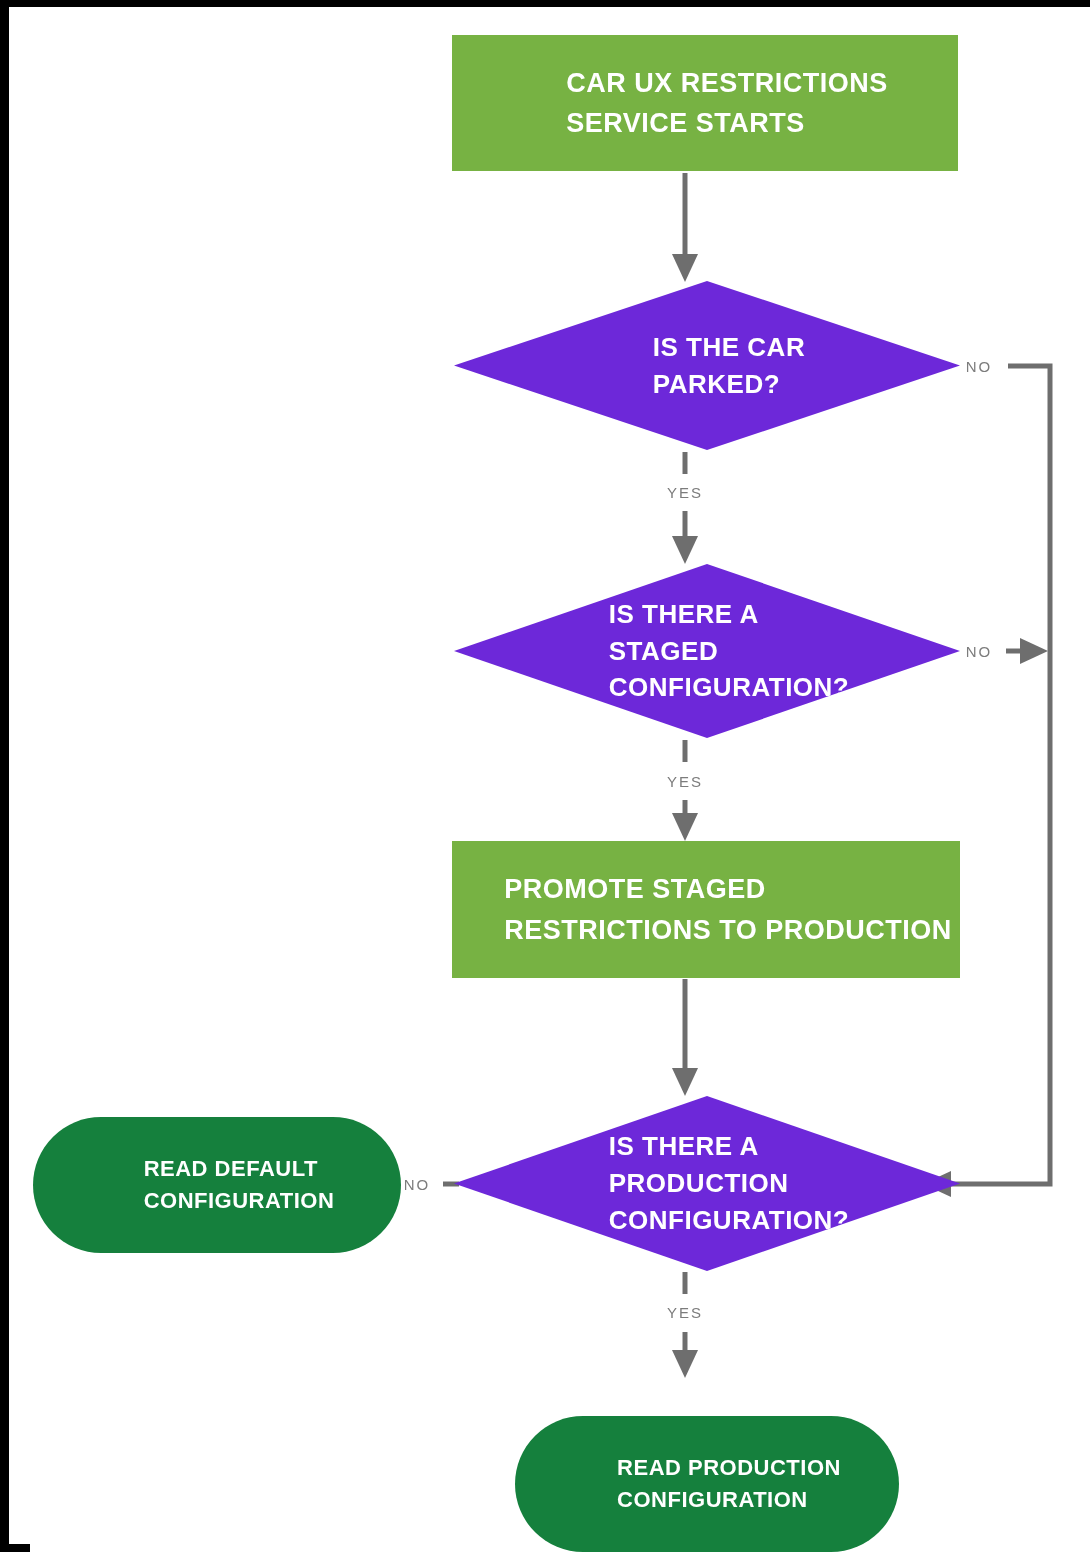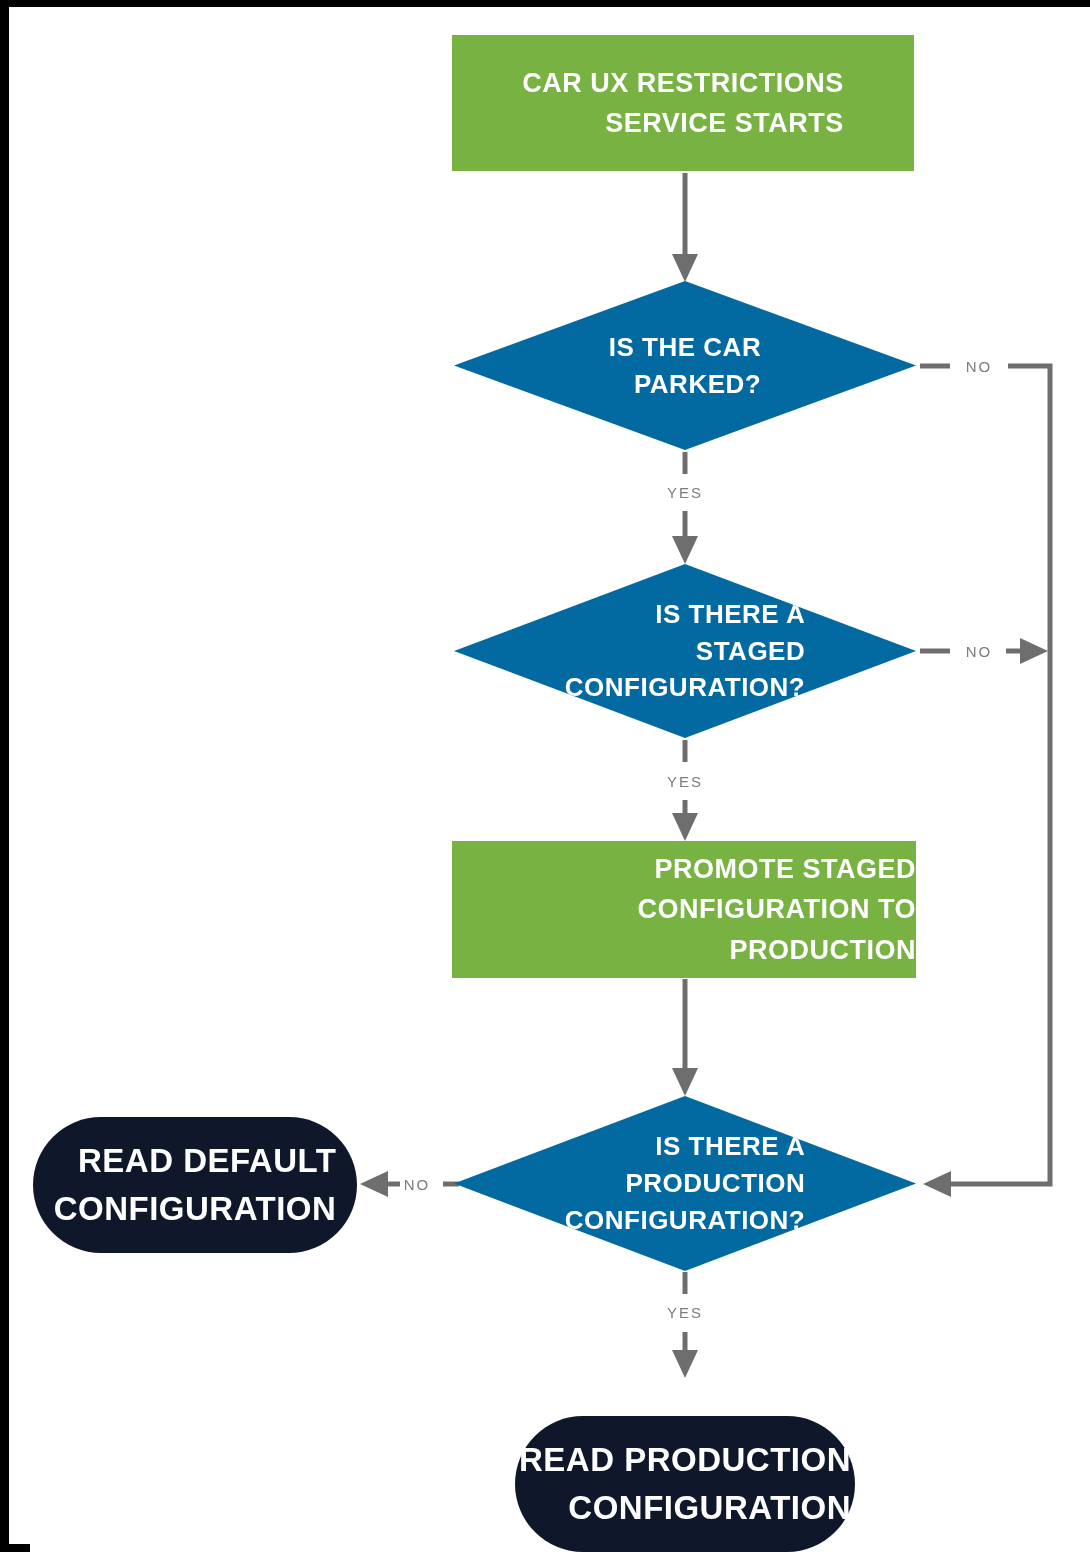--- a/index.html
+++ b/index.html
@@ -16,41 +16,42 @@
   .frame-top    { left: 0; top: 0; width: 1090px; height: 7px; }
   .frame-bl     { left: 0; top: 1544px; width: 30px; height: 8px; }
 
   .connectors { position: absolute; left: 0; top: 0; width: 1090px; height: 1552px; }
 
   .node {
     position: absolute;
     display: flex;
     align-items: center;
     justify-content: center;
-    text-align: right;
+    text-align: left;
     color: #ffffff;
     font-weight: bold;
     white-space: pre-line;
     letter-spacing: 0.5px;
+    padding-left: 44px;
   }
   .process {
     background: #77B243;
     font-size: 27px;
     line-height: 1.5;
   }
   .decision {
-    background: #0369a1;
+    background: #6d28d9;
     clip-path: polygon(50% 0%, 100% 50%, 50% 100%, 0% 50%);
     font-size: 26px;
     line-height: 1.42;
   }
   .terminal {
-    background: #0f172a;
+    background: #15803d;
     border-radius: 68px;
-    font-size: 33px;
+    font-size: 22px;
     line-height: 1.45;
   }
   .edge-label {
     position: absolute;
     transform: translate(-50%, -50%);
     color: #7C7C7C;
     font-size: 15px;
     letter-spacing: 2px;
     font-weight: 400;
     white-space: nowrap;
@@ -98,21 +99,21 @@
 SERVICE STARTS</div>
 
   <div class="node decision" style="left:454px; top:281px; width:462px; height:169px;">IS THE CAR
 PARKED?</div>
 
   <div class="node decision" style="left:454px; top:564px; width:462px; height:174px;">IS THERE A
 STAGED
 CONFIGURATION?</div>
 
   <div class="node process" style="left:452px; top:841px; width:464px; height:137px;">PROMOTE STAGED
-CONFIGURATION TO PRODUCTION</div>
+RESTRICTIONS TO PRODUCTION</div>
 
   <div class="node decision" style="left:454px; top:1096px; width:462px; height:175px;">IS THERE A
 PRODUCTION
 CONFIGURATION?</div>
 
   <div class="node terminal" style="left:33px; top:1117px; width:324px; height:136px;">READ DEFAULT
 CONFIGURATION</div>
 
   <div class="node terminal" style="left:515px; top:1380px; width:340px; height:136px;margin-top:36px;">READ PRODUCTION
 CONFIGURATION</div>

